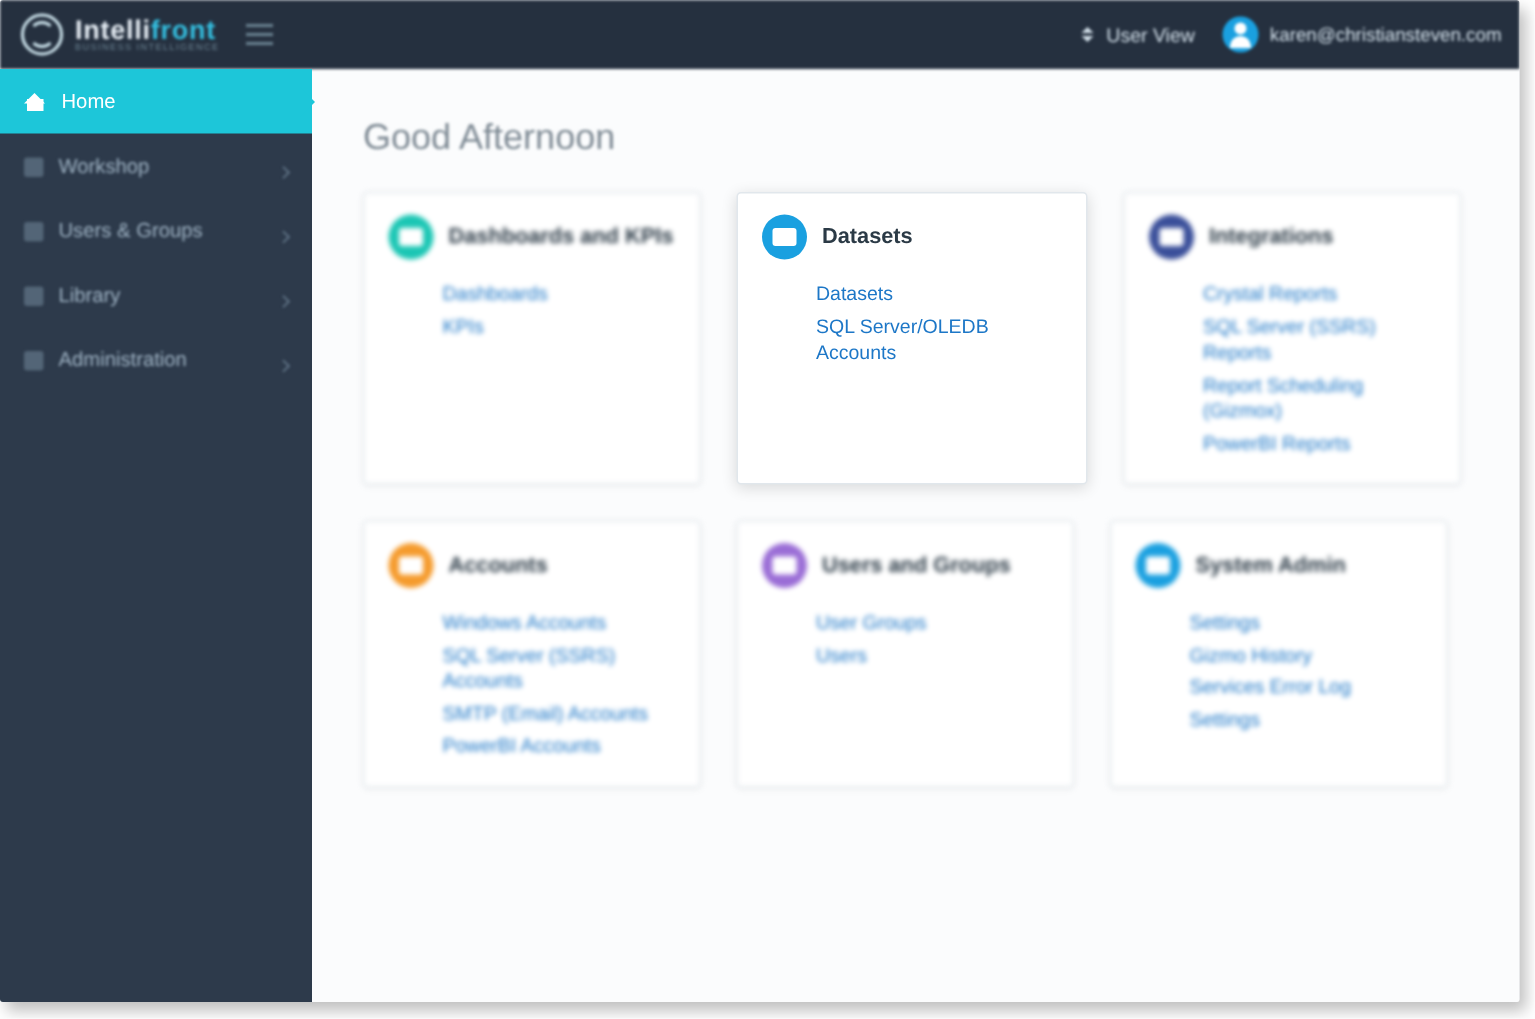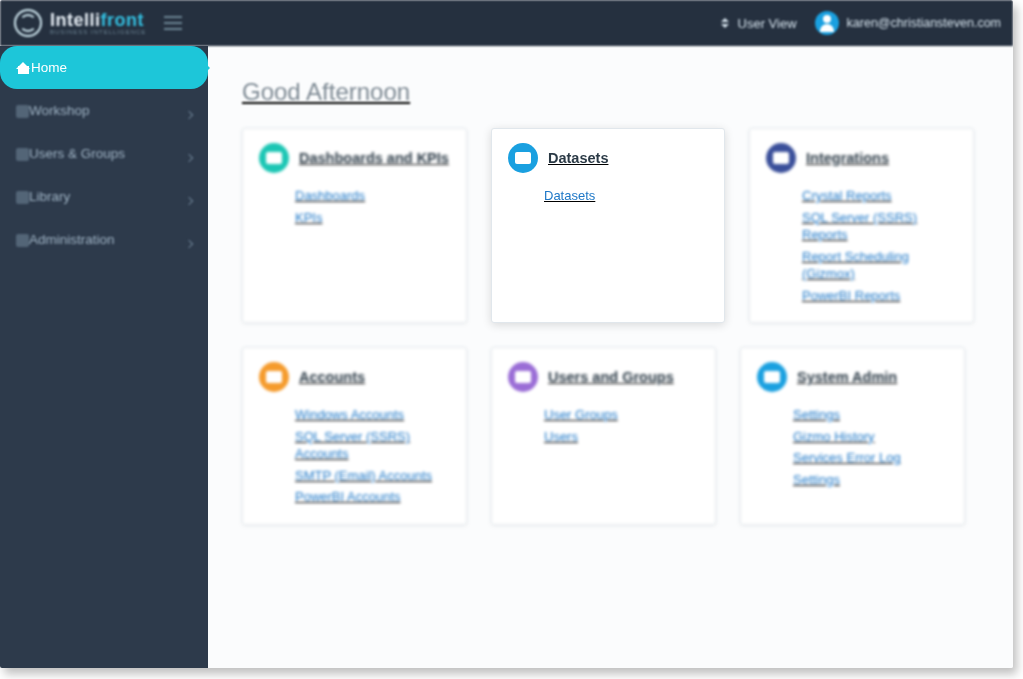--- a/index.html
+++ b/index.html
@@ -77,27 +77,26 @@
 
   
   .sidebar {
     width: 208px;
     background: #2d3a4b;
     color:#9fb3c4;
     display:flex; flex-direction:column;
     padding-top:0;
   }
   .nav-item {
-    display:flex; align-items:flex-end; 
+    display:flex; align-items:flex-end; gap:10px;
     padding: 14px 16px;
     font-size:13.5px;
     cursor:pointer;
     position:relative;
     filter: blur(1.2px);
-    border-radius: 17px;
   }
   .nav-item.active {
     background:#1dc6d9;
     color:#fff;
     filter:none;
   }
   .nav-item.active::after{
     content:"";
     position:absolute; right:-12px; top:50%; transform:translateY(-50%);
     border:10px solid transparent; border-left-color:#1dc6d9;
@@ -113,21 +112,20 @@
   }
   .nav-icon.home::after{
     content:""; position:absolute; left:2px; top:6px; width:11px; height:8px; background:#fff;
   }
   .nav-icon.generic{ background:#6d8295; border-radius:2px; opacity:0.6; width:13px; height:13px;}
 
   
   .main {
     flex:1; padding: 32px 28px 20px 34px; overflow:auto;
     background:#fbfcfd;
-    text-decoration:underline;
   }
   .greeting {
     font-size:24px; color:#7e8a94; font-weight:400; margin-bottom:22px;
     filter: blur(1.2px);
   }
   .cards { display:flex; flex-wrap:wrap; gap:24px; }
   .card {
     width: 225px;
     min-height: 160px;
     background:#fff;
@@ -242,20 +240,21 @@
           </div>
           <div class="card focus">
             <div class="card-head">
               <div class="card-icon blue">
                 <div class="card-icon-inner"></div>
               </div>
               <div class="card-title">Datasets</div>
             </div>
             <div class="card-links">
               <a>Datasets</a>
+              <a>SQL Server/OLEDB Accounts</a>
             </div>
           </div>
           <div class="card blurred">
             <div class="card-head">
               <div class="card-icon navy">
                 <div class="card-icon-inner"></div>
               </div>
               <div class="card-title">Integrations</div>
             </div>
             <div class="card-links">

